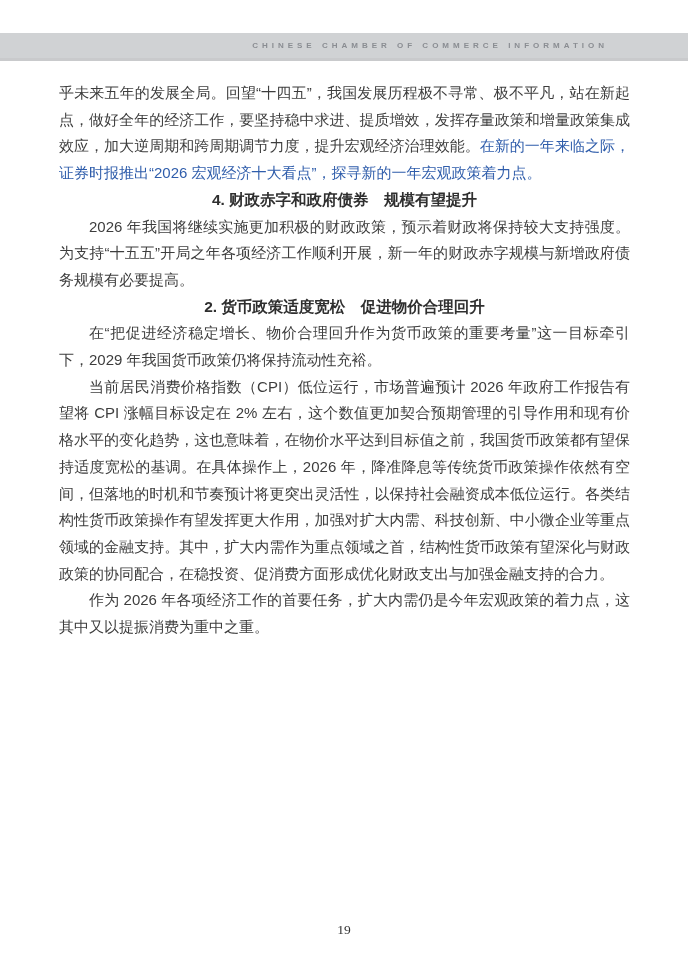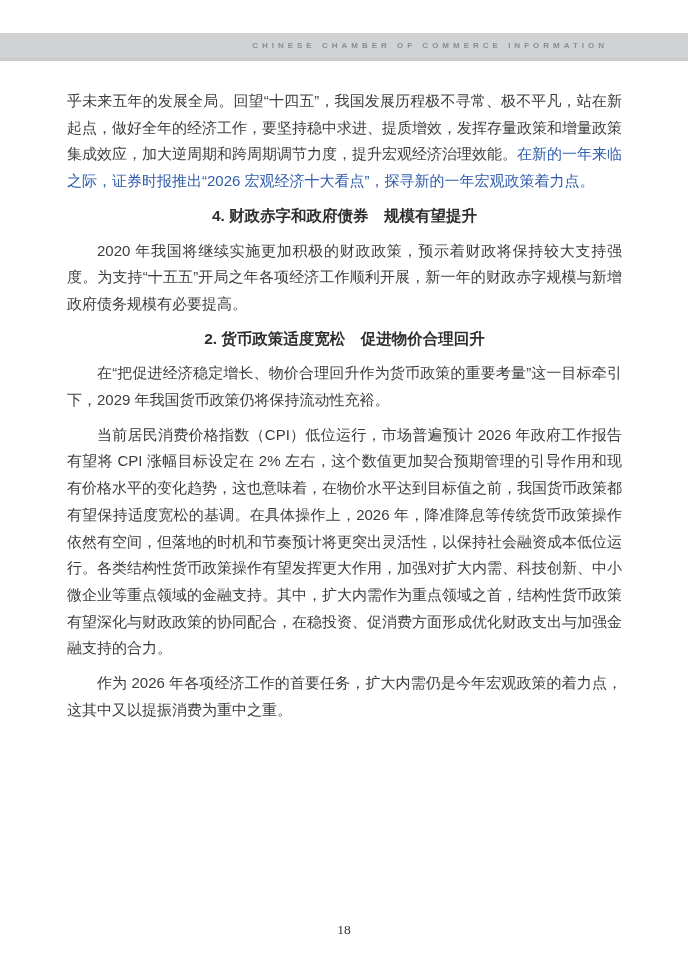--- a/index.html
+++ b/index.html
@@ -35,21 +35,21 @@
 
   
   .content {
     position: absolute;
     left: 59px; width: 571px; top: 80px;
     color: #3d3d3d;
     font-size: 15px;
     line-height: 26.7px;
     text-align: justify;
   }
-  .para { margin: 8px; text-indent: 2em; }
+  .para { margin: 0; text-indent: 2em; }
   .para.no-indent { text-indent: 0; }
   .sec-heading {
     margin: 0;
     font-size: 15.5px;
     font-weight: 700;
     color: #2f2f2f;
     text-align: center;
     line-height: 26.7px;
     text-indent: 0;
   }
@@ -73,25 +73,25 @@
   <div class="banner">
     <span class="banner-text">CHINESE CHAMBER OF COMMERCE INFORMATION</span>
   </div>
   <div class="header-rule"></div>
 
   <div class="content">
 
     <p class="para no-indent"><span>乎未来五年的发展全局。回望“十四五”，我国发展历程极不寻常、极不平凡，站在新起点，做好全年的经济工作，要坚持稳中求进、提质增效，发挥存量政策和增量政策集成效应，加大逆周期和跨周期调节力度，提升宏观经济治理效能。</span><span class="blue">在新的一年来临之际，证券时报推出“2026 宏观经济十大看点”，探寻新的一年宏观政策着力点。</span></p>
 
     <h3 class="sec-heading">4. 财政赤字和政府债券　规模有望提升</h3>
-    <p class="para">2020 年我国将继续实施更加积极的财政政策，预示着财政将保持较大支持强度。为支持“十五五”开局之年各项经济工作顺利开展，新一年的财政赤字规模与新增政府债务规模有必要提高。</p>
+    <p class="para">2026 年我国将继续实施更加积极的财政政策，预示着财政将保持较大支持强度。为支持“十五五”开局之年各项经济工作顺利开展，新一年的财政赤字规模与新增政府债务规模有必要提高。</p>
 
     <h3 class="sec-heading">2. 货币政策适度宽松　促进物价合理回升</h3>
     <p class="para">在“把促进经济稳定增长、物价合理回升作为货币政策的重要考量”这一目标牵引下，2029 年我国货币政策仍将保持流动性充裕。</p>
     <p class="para">当前居民消费价格指数（CPI）低位运行，市场普遍预计 2026 年政府工作报告有望将 CPI 涨幅目标设定在 2% 左右，这个数值更加契合预期管理的引导作用和现有价格水平的变化趋势，这也意味着，在物价水平达到目标值之前，我国货币政策都有望保持适度宽松的基调。在具体操作上，2026 年，降准降息等传统货币政策操作依然有空间，但落地的时机和节奏预计将更突出灵活性，以保持社会融资成本低位运行。各类结构性货币政策操作有望发挥更大作用，加强对扩大内需、科技创新、中小微企业等重点领域的金融支持。其中，扩大内需作为重点领域之首，结构性货币政策有望深化与财政政策的协同配合，在稳投资、促消费方面形成优化财政支出与加强金融支持的合力。</p>
 
     <p class="para">作为 2026 年各项经济工作的首要任务，扩大内需仍是今年宏观政策的着力点，这其中又以提振消费为重中之重。</p>
 
   </div>
 
-  <div class="footer">18</div>
+  <div class="footer">19</div>
 
 </div>
 
 </body></html>

